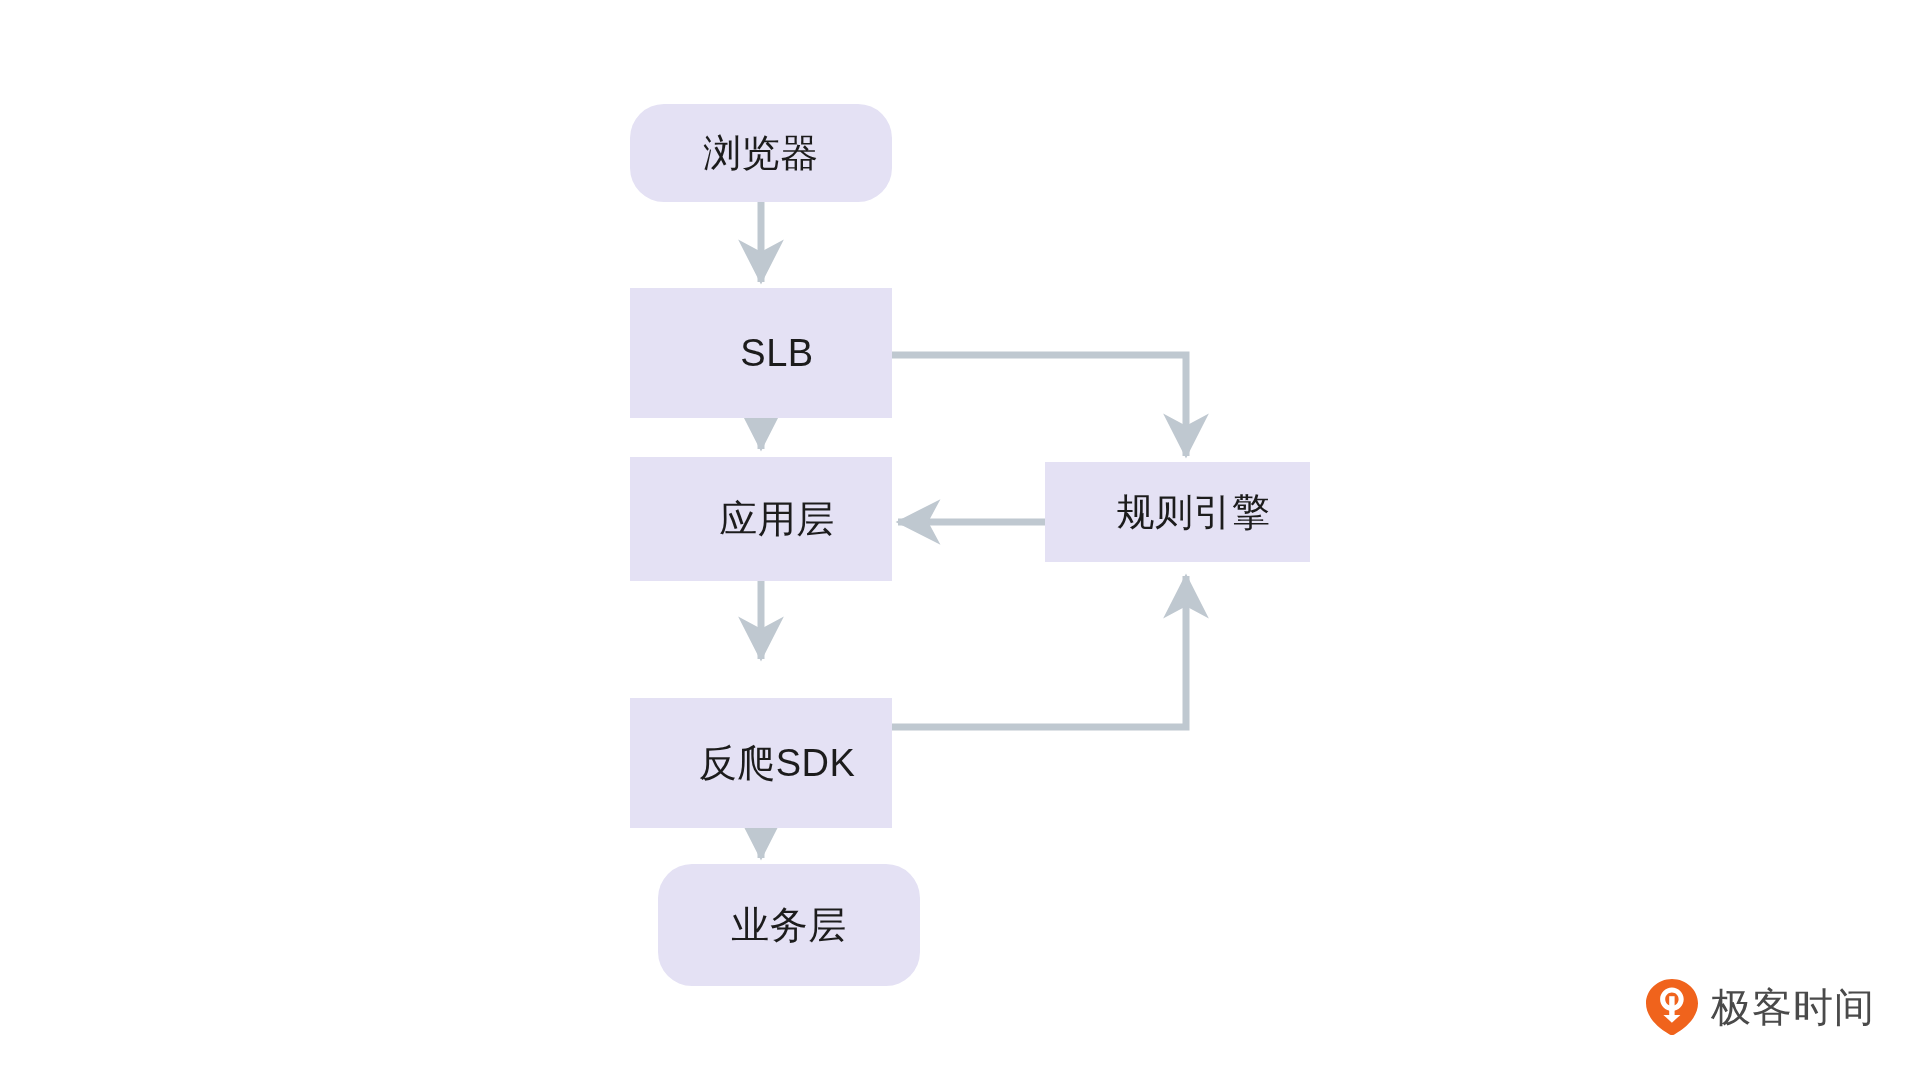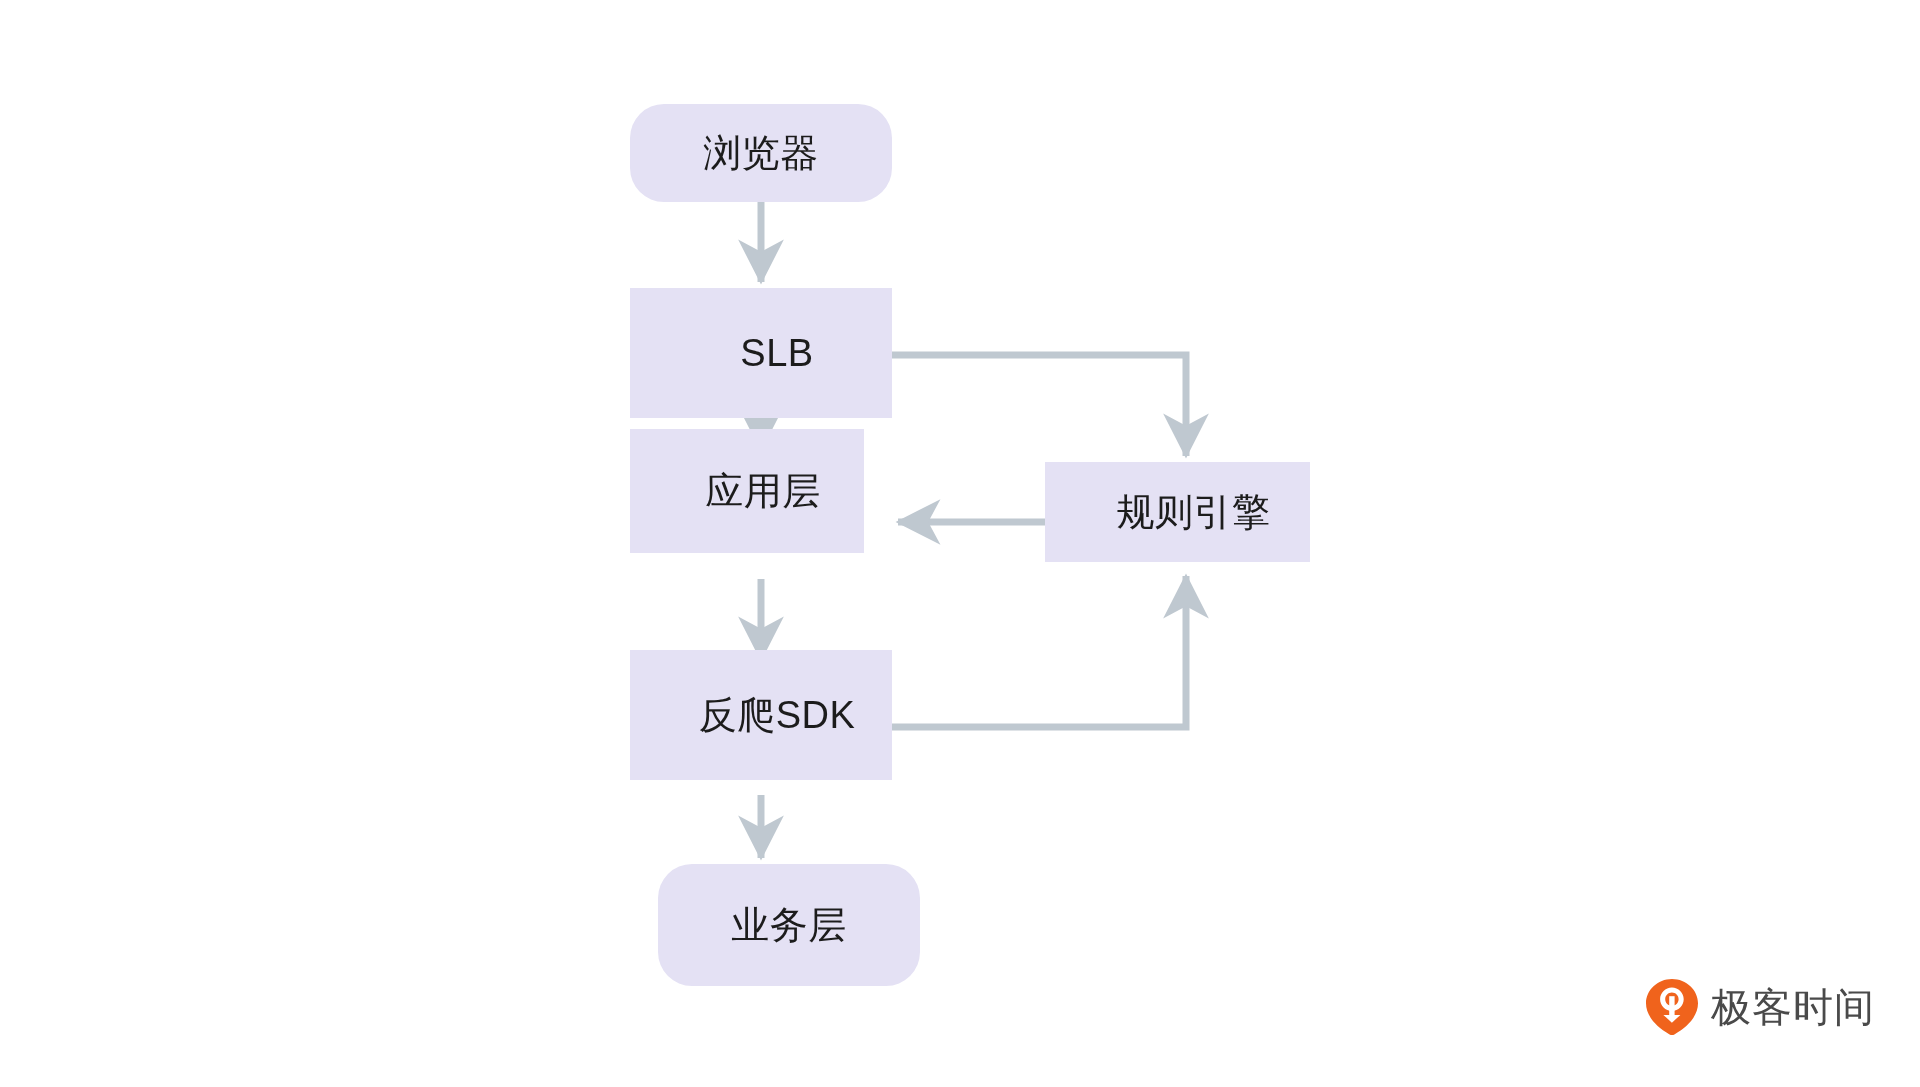--- a/index.html
+++ b/index.html
@@ -48,22 +48,22 @@
     border-radius: 34px;
   }
   .sharp {
     border-radius: 0;
     padding-left: 32px;
   }
 
   
   #node-browser   { left: 630px; top: 104px;  width: 262px; height: 98px; }
   #node-slb       { left: 630px; top: 288px;  width: 262px; height: 130px; }
-  #node-app       { left: 630px; top: 429px;  width: 234px; height: 124px; }
-  #node-sdk       { left: 630px; top: 650px;  width: 262px; height: 130px; }
+  #node-app       { left: 630px; top: 457px;  width: 262px; height: 124px; }
+  #node-sdk       { left: 630px; top: 698px;  width: 262px; height: 130px; }
   #node-business  { left: 630px; top: 864px;  width: 262px; height: 122px; margin-left: 28px; }
   #node-rule      { left: 1045px; top: 462px; width: 265px; height: 100px; }
 
   
   #watermark {
     position: absolute;
     left: 1645px;
     top: 978px;
     display: flex;
     align-items: center;

